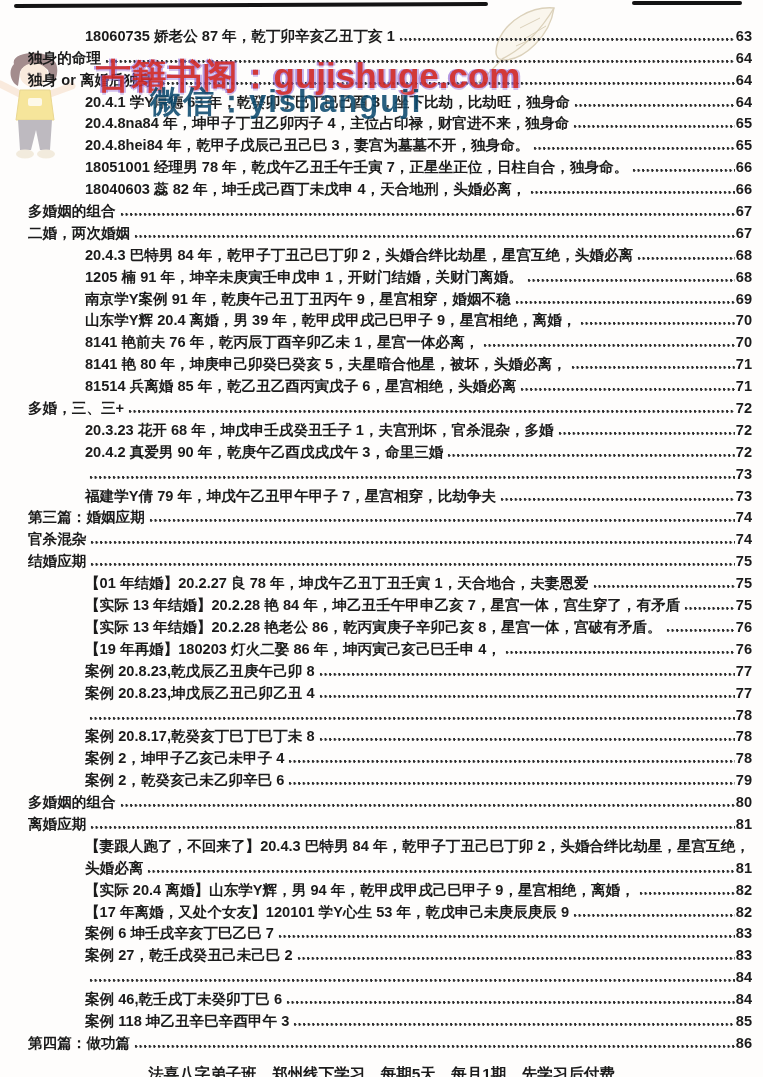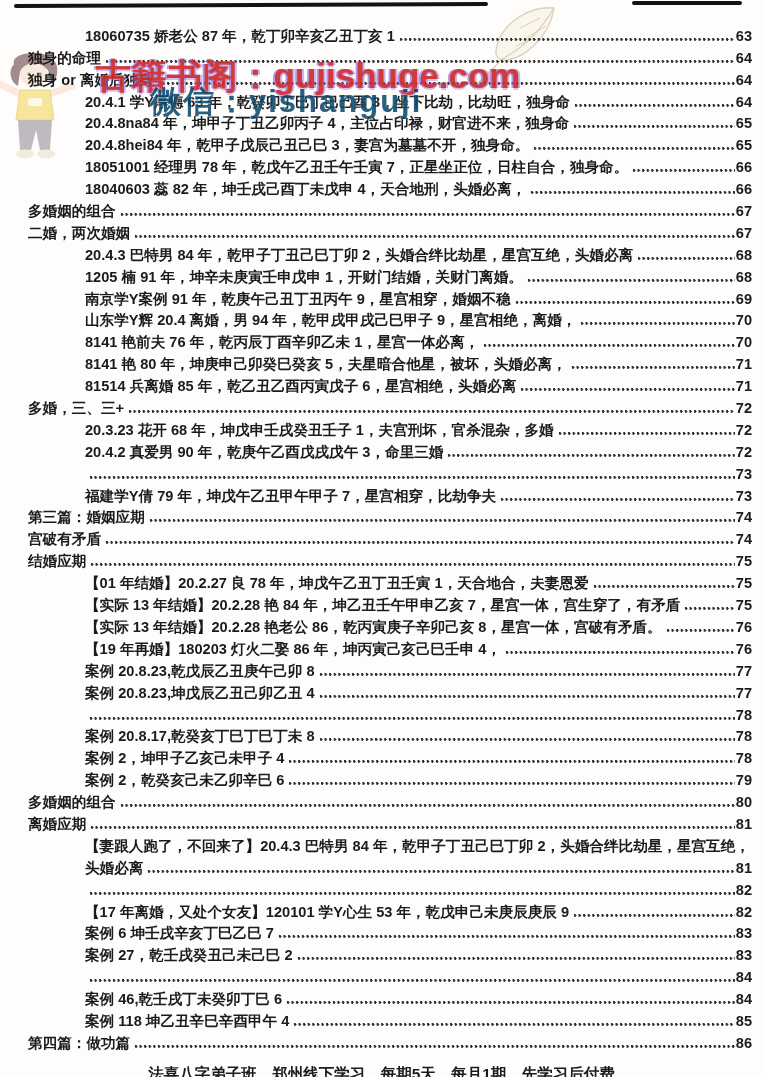--- a/index.html
+++ b/index.html
@@ -164,21 +164,21 @@
         <span class="t">1205 楠 91 年，坤辛未庚寅壬申戊申 1，开财门结婚，关财门离婚。</span>
         <span class="lead"></span>
         <span class="pg">68</span>
       </div>
       <div class="row ind1">
         <span class="t">南京学Y案例 91 年，乾庚午己丑丁丑丙午 9，星宫相穿，婚姻不稳</span>
         <span class="lead"></span>
         <span class="pg">69</span>
       </div>
       <div class="row ind1">
-        <span class="t">山东学Y辉 20.4 离婚，男 94 年，乾甲戌甲戌己巳甲子 9，星宫相绝，离婚，</span>
+        <span class="t">山东学Y辉 20.4 离婚，男 39 年，乾甲戌甲戌己巳甲子 9，星宫相绝，离婚，</span>
         <span class="lead"></span>
         <span class="pg">70</span>
       </div>
       <div class="row ind1">
         <span class="t">8141 艳前夫 76 年，乾丙辰丁酉辛卯乙未 1，星宫一体必离，</span>
         <span class="lead"></span>
         <span class="pg">70</span>
       </div>
       <div class="row ind1">
         <span class="t">8141 艳 80 年，坤庚申己卯癸巳癸亥 5，夫星暗合他星，被坏，头婚必离，</span>
@@ -213,21 +213,21 @@
         <span class="t">福建学Y倩 79 年，坤戊午乙丑甲午甲子 7，星宫相穿，比劫争夫</span>
         <span class="lead"></span>
         <span class="pg">73</span>
       </div>
       <div class="row ind0">
         <span class="t">第三篇：婚姻应期</span>
         <span class="lead"></span>
         <span class="pg">74</span>
       </div>
       <div class="row ind0">
-        <span class="t">宫破有矛盾</span>
+        <span class="t">官杀混杂</span>
         <span class="lead"></span>
         <span class="pg">74</span>
       </div>
       <div class="row ind0">
         <span class="t">结婚应期</span>
         <span class="lead"></span>
         <span class="pg">75</span>
       </div>
       <div class="row ind1">
         <span class="t">【01 年结婚】20.2.27 良 78 年，坤戊午乙丑丁丑壬寅 1，天合地合，夫妻恩爱</span>
@@ -290,20 +290,21 @@
       </div>
       <div class="row ind1">
         <span class="t">【妻跟人跑了，不回来了】20.4.3 巴特男 84 年，乾甲子丁丑己巳丁卯 2，头婚合绊比劫星，星宫互绝，</span>
       </div>
       <div class="row ind1">
         <span class="t">头婚必离</span>
         <span class="lead"></span>
         <span class="pg">81</span>
       </div>
       <div class="row ind1">
+        <span class="t">【实际 20.4 离婚】山东学Y辉，男 94 年，乾甲戌甲戌己巳甲子 9，星宫相绝，离婚，</span>
         <span class="lead"></span>
         <span class="pg">82</span>
       </div>
       <div class="row ind1">
         <span class="t">【17 年离婚，又处个女友】120101 学Y心生 53 年，乾戊申己未庚辰庚辰 9</span>
         <span class="lead"></span>
         <span class="pg">82</span>
       </div>
       <div class="row ind1">
         <span class="t">案例 6 坤壬戌辛亥丁巳乙巳 7</span>
@@ -318,21 +319,21 @@
       <div class="row ind1">
         <span class="lead"></span>
         <span class="pg">84</span>
       </div>
       <div class="row ind1">
         <span class="t">案例 46,乾壬戌丁未癸卯丁巳 6</span>
         <span class="lead"></span>
         <span class="pg">84</span>
       </div>
       <div class="row ind1">
-        <span class="t">案例 118  坤乙丑辛巳辛酉甲午 4</span>
+        <span class="t">案例 118  坤乙丑辛巳辛酉甲午 3</span>
         <span class="lead"></span>
         <span class="pg">85</span>
       </div>
       <div class="row ind0">
         <span class="t">第四篇：做功篇</span>
         <span class="lead"></span>
         <span class="pg">86</span>
       </div>
     </div>
 

